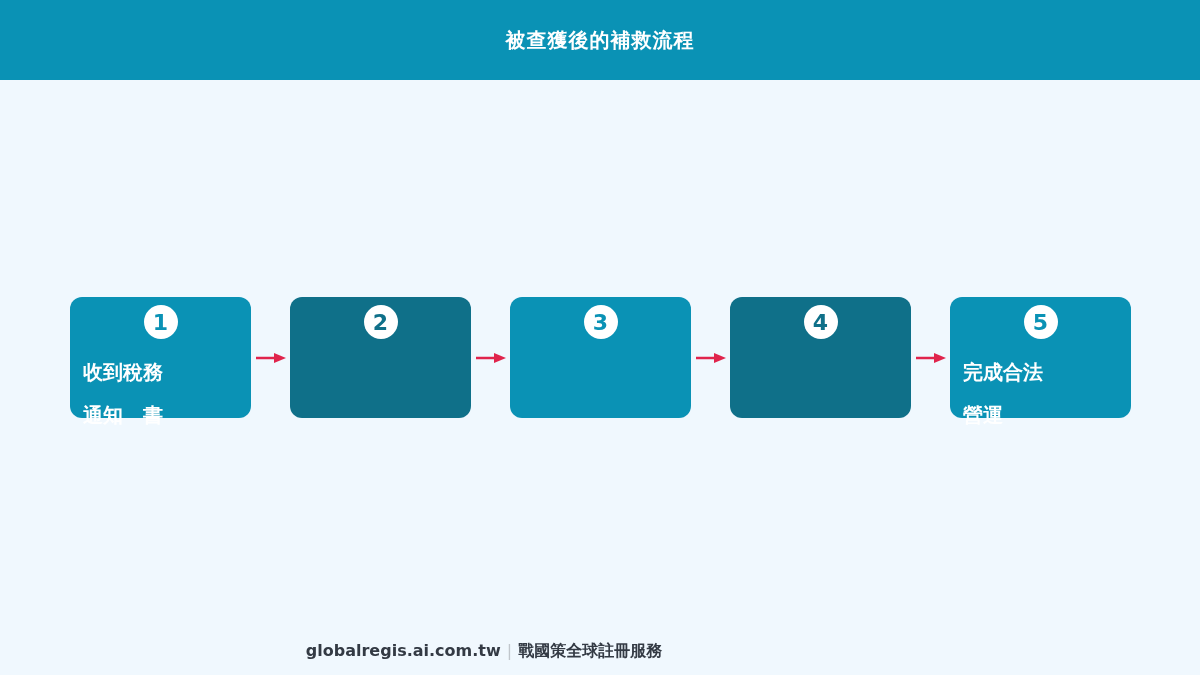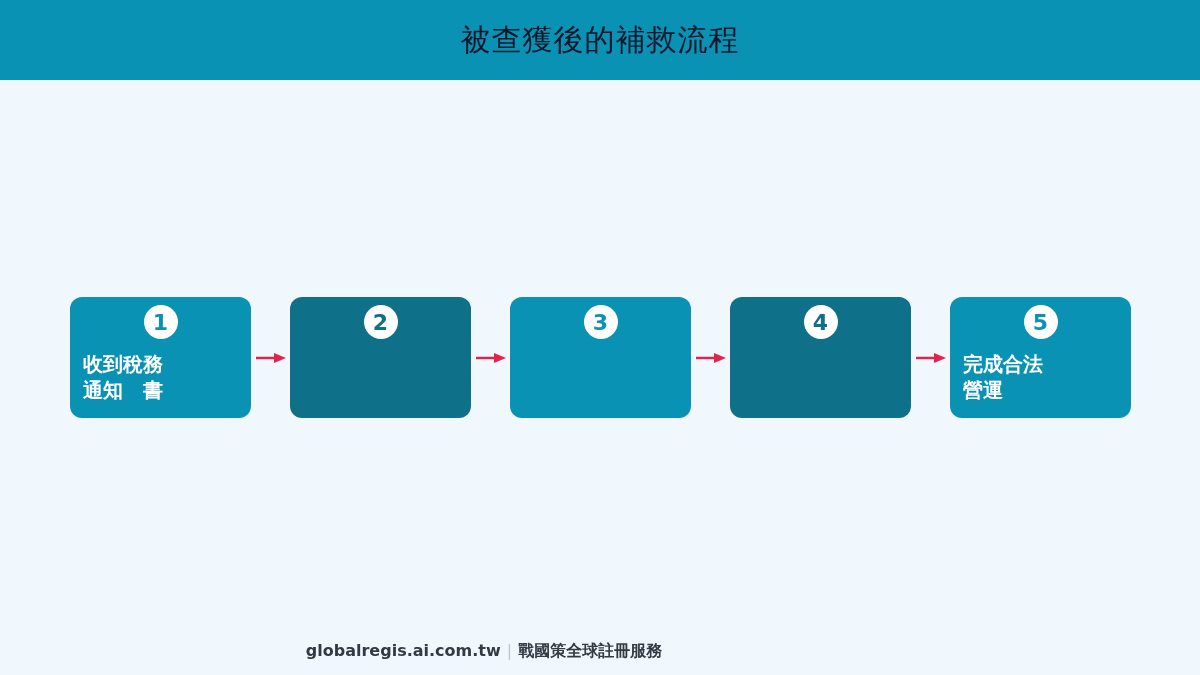--- a/index.html
+++ b/index.html
@@ -9,21 +9,21 @@
     font-family: "DejaVu Sans", "Liberation Sans", sans-serif;
     position: relative;
     overflow: hidden;
   }
   .header {
     position: absolute; left: 0; top: 0; width: 1200px; height: 80px;
     background: #0a92b5;
     display: flex; align-items: center; justify-content: center;
   }
   .header-title {
-    color: #0f172a; font-size: 30px; font-weight: normal; letter-spacing: 1px;
+    color: #ffffff; font-size: 20px; font-weight: bold; letter-spacing: 1px;
   }
   .flow {
     position: absolute; left: 70px; top: 297px;
     display: flex; align-items: center;
   }
   .step {
     width: 181px; height: 121px; border-radius: 12px;
     position: relative; color: #ffffff;
   }
   .step.light { background: #0a92b5; }
@@ -31,21 +31,21 @@
   .badge {
     position: absolute; left: 50%; top: 8px; transform: translateX(-50%);
     width: 34px; height: 34px; border-radius: 50%; background: #ffffff;
     display: flex; align-items: center; justify-content: center;
     font-size: 22px; font-weight: bold;
   }
   .step.light .badge { color: #0a92b5; }
   .step.dark .badge { color: #0f7089; }
   .step-text {
     position: absolute; left: 13px; top: 54px;
-    font-size: 20px; font-weight: bold; line-height: 26px;
+    font-size: 20px; font-weight: bold; line-height: 43px;
     white-space: pre;
   }
   .arrow {
     width: 39px; height: 20px; position: relative;
   }
   .arrow svg { position: absolute; left: 5px; top: 3px; }
   .footer {
     position: absolute; left: 0; top: 641px; width: 968px; text-align: center;
     font-size: 16px; font-weight: bold; color: #333a44;
   }

